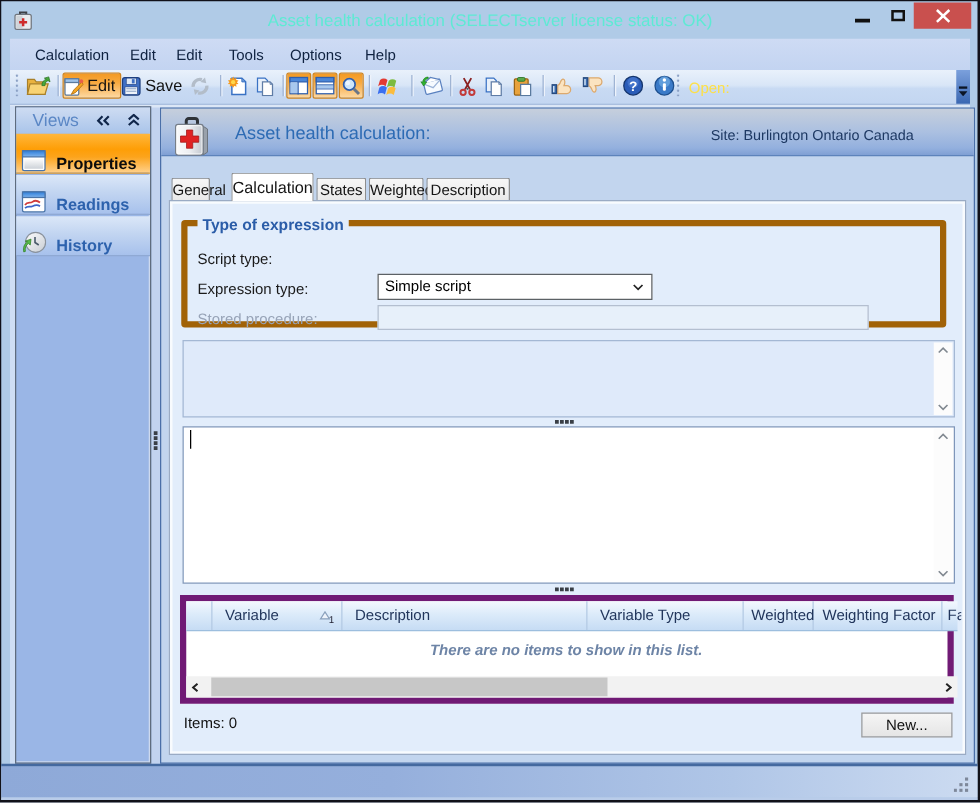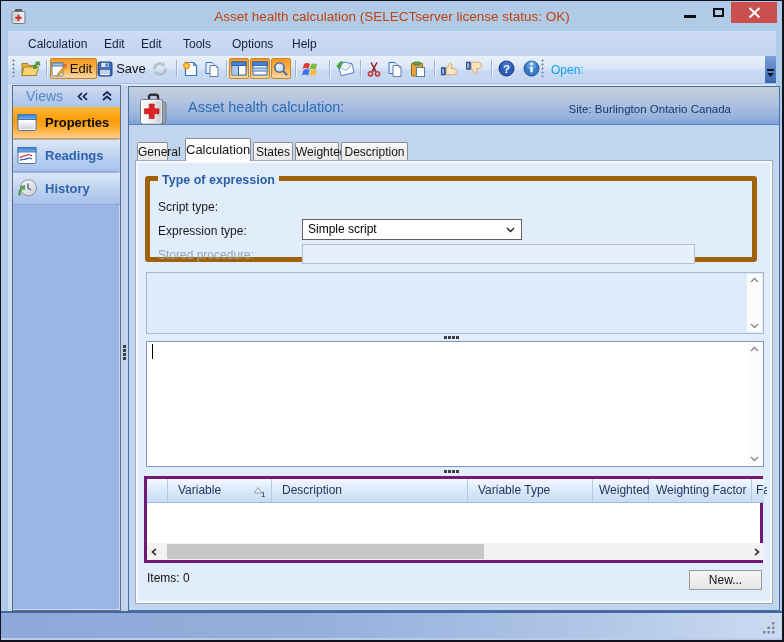--- a/index.html
+++ b/index.html
@@ -1,37 +1,37 @@
 <!DOCTYPE html>
 <html><head><meta charset="utf-8"><style>
 *{margin:0;padding:0;box-sizing:border-box}
 html,body{width:784px;height:642px;overflow:hidden}
 body{font-family:"Liberation Sans",sans-serif;position:relative;background:#111119}
 .abs{position:absolute}
 .frame{position:absolute;left:1px;top:1px;width:781px;height:639px;background:#b0cbe7}
 
-.title{position:absolute;left:0;top:1px;width:784px;height:30px;color:#c2410c;font-size:13.5px}
+.title{position:absolute;left:0;top:1px;width:784px;height:30px;color:#5eead4;font-size:13.5px}
 .title .txt{position:absolute;left:0;right:0;top:8px;text-align:center}
 .closebtn{position:absolute;left:731px;top:1px;width:46px;height:21px;background:#c9504e;color:#fff;text-align:center;font-size:15px;font-weight:bold;line-height:20px}
 
 .menubar{position:absolute;left:8px;top:31px;width:768px;height:25px;background:linear-gradient(180deg,#cedbf4,#c3d4f1);font-size:12px;color:#0f2240}
 .menubar span{position:absolute;top:6px}
 
 .toolbar{position:absolute;left:8px;top:56px;width:768px;height:28px;background:linear-gradient(180deg,#e9f1fb 0%,#d9e6f7 45%,#c8daf3 55%,#c3d6f1 100%);border-bottom:1px solid #aabfdf}
 .tb{position:absolute;top:58px;height:21px;display:flex;align-items:center;justify-content:center}
 .sep{position:absolute;width:1px;height:17px;background:#9fb4d4;box-shadow:1px 0 0 #eef3fb}
 .obtn{background:linear-gradient(180deg,#f39a24 0%,#f8a83c 35%,#fbc172 70%,#fdd9a2 100%);border:1px solid #cf831d;border-radius:2px}
 .tb svg{flex-shrink:0}
 .tbtxt{font-size:13px;color:#111;padding:0 4px 0 3px}
 .grip{position:absolute;width:3px;height:18px;background-image:radial-gradient(circle at 1.5px 1.5px,#8aa0c4 1px,rgba(0,0,0,0) 1.2px);background-size:3px 4px}
 .strip2{position:absolute;left:8px;top:84px;width:768px;height:3px;background:#dce7f6}
 
 .sidebar{position:absolute;left:12px;top:85px;width:109px;height:526px;border:1px solid #5f6c7e;background:#9ab6e6;box-shadow:inset 0 -1px 0 #cdd9ee,inset -1px 0 0 #cdd9ee}
 .sbhead{position:absolute;left:0;top:0;width:107px;height:21px;background:linear-gradient(180deg,#cedcf2,#a9c4ea);color:#5b87c5;font-size:14px}
-.sbitem{position:absolute;left:0;width:107px;height:32px;display:flex;align-items:center}
+.sbitem{position:absolute;left:0;width:107px;height:32px;display:flex;align-items:flex-end}
 .sbitem .lbl{font-weight:bold;font-size:13px;margin-left:8px}
 .sb-blue{background:linear-gradient(180deg,#dbe7f8 0%,#c2d5f1 45%,#a7c1ec 100%);border-bottom:1px solid #8fa9d4}
 .sb-orange{background:linear-gradient(180deg,#ffb73c 0%,#fe9e06 40%,#fca41c 60%,#ffd08a 100%);border-bottom:1px solid #e09a2f}
 
 .panel{position:absolute;left:128px;top:86px;width:652px;height:525px;border:1px solid #4a6fa8;background:#c2d5ee}
 .phead{position:absolute;left:0;top:0;width:650px;height:38px;background:linear-gradient(180deg,#c6cfdc 0%,#abc0e1 50%,#93b0de 85%,#7f9fd4 100%);border-bottom:1px solid #5d83bb}
 .ptitle{position:absolute;left:59px;top:12px;font-size:14.5px;color:#2d6bb4}
 .psite{position:absolute;right:48px;top:16px;font-size:11.5px;color:#1d3862}
 
 .tab{position:absolute;top:55px;height:18px;background:linear-gradient(180deg,#f7f7f7,#e9e9e9);border:1px solid #8e8e8e;border-bottom:none;border-radius:2px 2px 0 0;font-size:12px;color:#141414;text-align:center;line-height:18px}
@@ -41,21 +41,21 @@
 .gbox{position:absolute;left:9px;top:15px;width:612px;height:86px;border:5px solid #a16207;border-radius:3px}
 .gtitle{position:absolute;left:8px;top:-8px;background:#e2edfb;padding:0 4px;font-weight:bold;font-size:12.5px;color:#2b5da8}
 .flabel{position:absolute;left:8px;font-size:12px;color:#1a1a1a}
 .combo{position:absolute;left:152px;width:220px;height:21px;background:#fff;border:1px solid #5c6165;font-size:12px;color:#000;line-height:19px;padding-left:5px}
 .chev{position:absolute;right:6px;top:7px;width:9px;height:6px}
 
 .ta{position:absolute;left:10px;width:618px;border:1px solid #7e96ba}
 .scol{position:absolute;right:1px;top:1px;width:15px;background:#fcfcfc}
 .dots{position:absolute;width:2.5px;height:2.5px;background:#3a3f46;box-shadow:4px 0 #3a3f46,8px 0 #3a3f46,12px 0 #3a3f46}
 
-.grid{position:absolute;left:8px;top:315px;width:619px;height:87px;background:#fff;border:3px solid #701a75}
+.grid{position:absolute;left:8px;top:315px;width:619px;height:87px;background:#fff;border:5px solid #701a75}
 .ghead{position:absolute;left:0;top:0;width:617px;height:24px;background:linear-gradient(180deg,#f3f8fe 0%,#dcebfa 45%,#c6dcf4 100%);border-bottom:1px solid #9dbede;font-size:12px;color:#22365c}
 .gcol{position:absolute;top:0;height:23px;border-right:1px solid #b3c9e4;line-height:23px}
 .gempty{position:absolute;left:0;top:32px;width:608px;text-align:center;font-style:italic;font-weight:bold;font-size:12px;color:#6d84a6}
 .hscroll{position:absolute;left:0;bottom:0;width:617px;height:17px;background:#f2f2f2}
 .thumb{position:absolute;left:20px;top:1px;width:317px;height:15px;background:#c7c7c7}
 .newbtn{position:absolute;left:544px;top:409px;width:73px;height:20px;background:linear-gradient(180deg,#f5f5f5,#e5e5e5);border:1px solid #9a9a9a;font-size:12px;color:#111;text-align:center;line-height:18px}
 
 .status{position:absolute;left:1px;top:611px;width:781px;height:29px;background:linear-gradient(90deg,#8ea9d8 0%,#95afdc 40%,#b0c6e7 75%,#ccdbf1 100%);border-top:2px solid #44699f;border-bottom:2px solid #b9cce9}
 </style></head><body>
 <div class="frame"></div>
@@ -231,21 +231,21 @@
   </div>
 <div class="tb" style="left:521px;width:20px" id="i-info">
     <svg width="17" height="17" viewBox="0 0 17 17">
 <circle cx="8.5" cy="8.5" r="7.5" fill="#3a7ac8" stroke="#1d4f8e"></circle>
 <circle cx="8.5" cy="5.5" r="4.5" fill="#6aa6e0" opacity=".8"></circle>
 <rect x="7.3" y="6.5" width="2.4" height="6" rx="1" fill="#fff"></rect>
 <circle cx="8.5" cy="4" r="1.4" fill="#fff"></circle>
 </svg>
   </div>
 <div class="grip" style="left:541px;top:59px"></div>
-<div class="abs" style="left:551px;top:63px;font-size:12px;color:#0ea5e9">Open:</div>
+<div class="abs" style="left:551px;top:63px;font-size:12px;color:#fde047">Open:</div>
 <div class="abs" style="left:765px;top:56px;width:11px;height:27px;background:linear-gradient(180deg,#7ba0dc,#3a67b2)">
   <svg style="position:absolute;left:2px;top:13px" width="7" height="8" viewBox="0 0 7 8">
       <rect x="0" y="0" width="7" height="2" fill="#0b1526"></rect>
       <path d="M0 4h7L3.5 8z" fill="#0b1526"></path>
     </svg>
 </div>
 <div class="strip2"></div>
 
 <div class="abs" style="left:8px;top:85px;width:4px;height:526px;background:#cfdef4"></div>
 <div class="abs" style="left:121px;top:86px;width:7px;height:525px;background:#c2d3ef"></div>
@@ -375,20 +375,21 @@
               <path d="M3.5 7L7 1.5 10.5 7z" fill="#edf3fb" stroke="#8aa0bc"></path>
               <text x="10" y="10.5" font-size="8" fill="#223" font-family="Liberation Sans">1</text>
             </svg>
         </div>
         <div class="gcol" style="left:126px;width:195px;padding-left:9px">Description</div>
         <div class="gcol" style="left:322px;width:124px;padding-left:9px">Variable Type</div>
         <div class="gcol" style="left:447px;width:55px;padding-left:5px">Weighted</div>
         <div class="gcol" style="left:503px;width:102px;padding-left:6px">Weighting Factor</div>
         <div class="gcol" style="left:606px;width:14px;padding-left:3px;border-right:none;overflow:hidden">Fa</div>
       </div>
+      <div class="gempty">There are no items to show in this list.</div>
       <div class="hscroll">
         <svg style="position:absolute;left:4px;top:5px" width="6" height="8" viewBox="0 0 6 8">
             <path d="M5 1L1.5 4 5 7" stroke="#222" stroke-width="1.6" fill="none"></path>
           </svg>
         <div class="thumb"></div>
         <svg style="position:absolute;right:4px;top:5px" width="6" height="8" viewBox="0 0 6 8">
             <path d="M1 1l3.5 3L1 7" stroke="#222" stroke-width="1.6" fill="none"></path>
           </svg>
       </div>
     </div>

